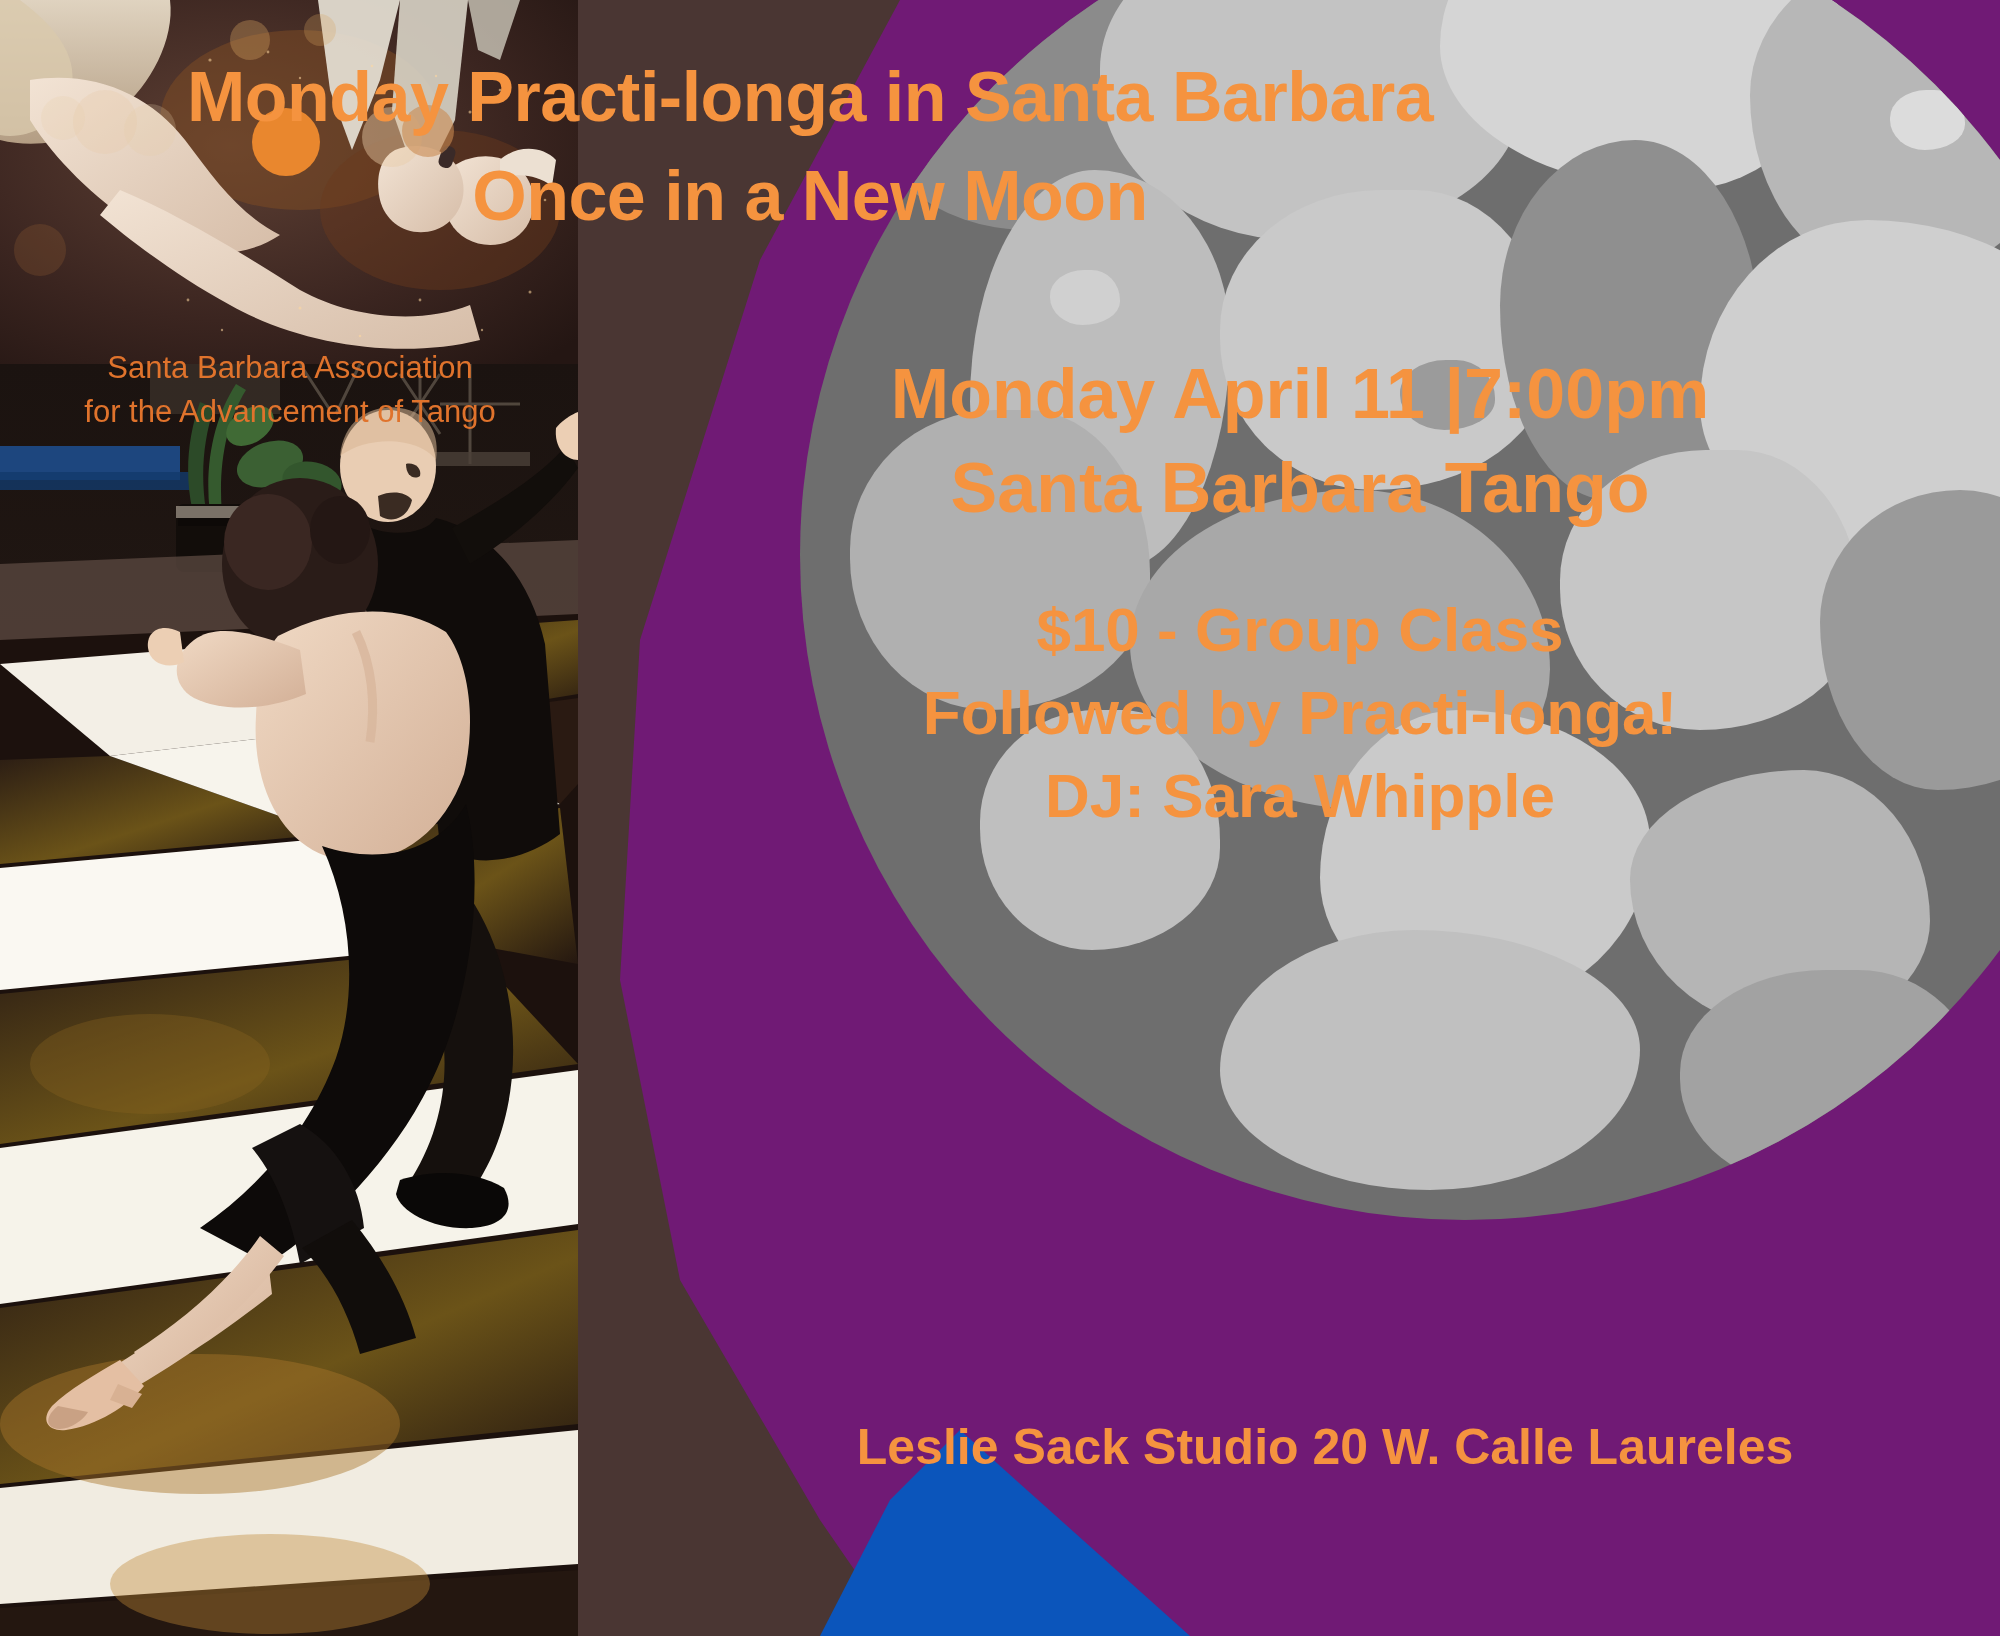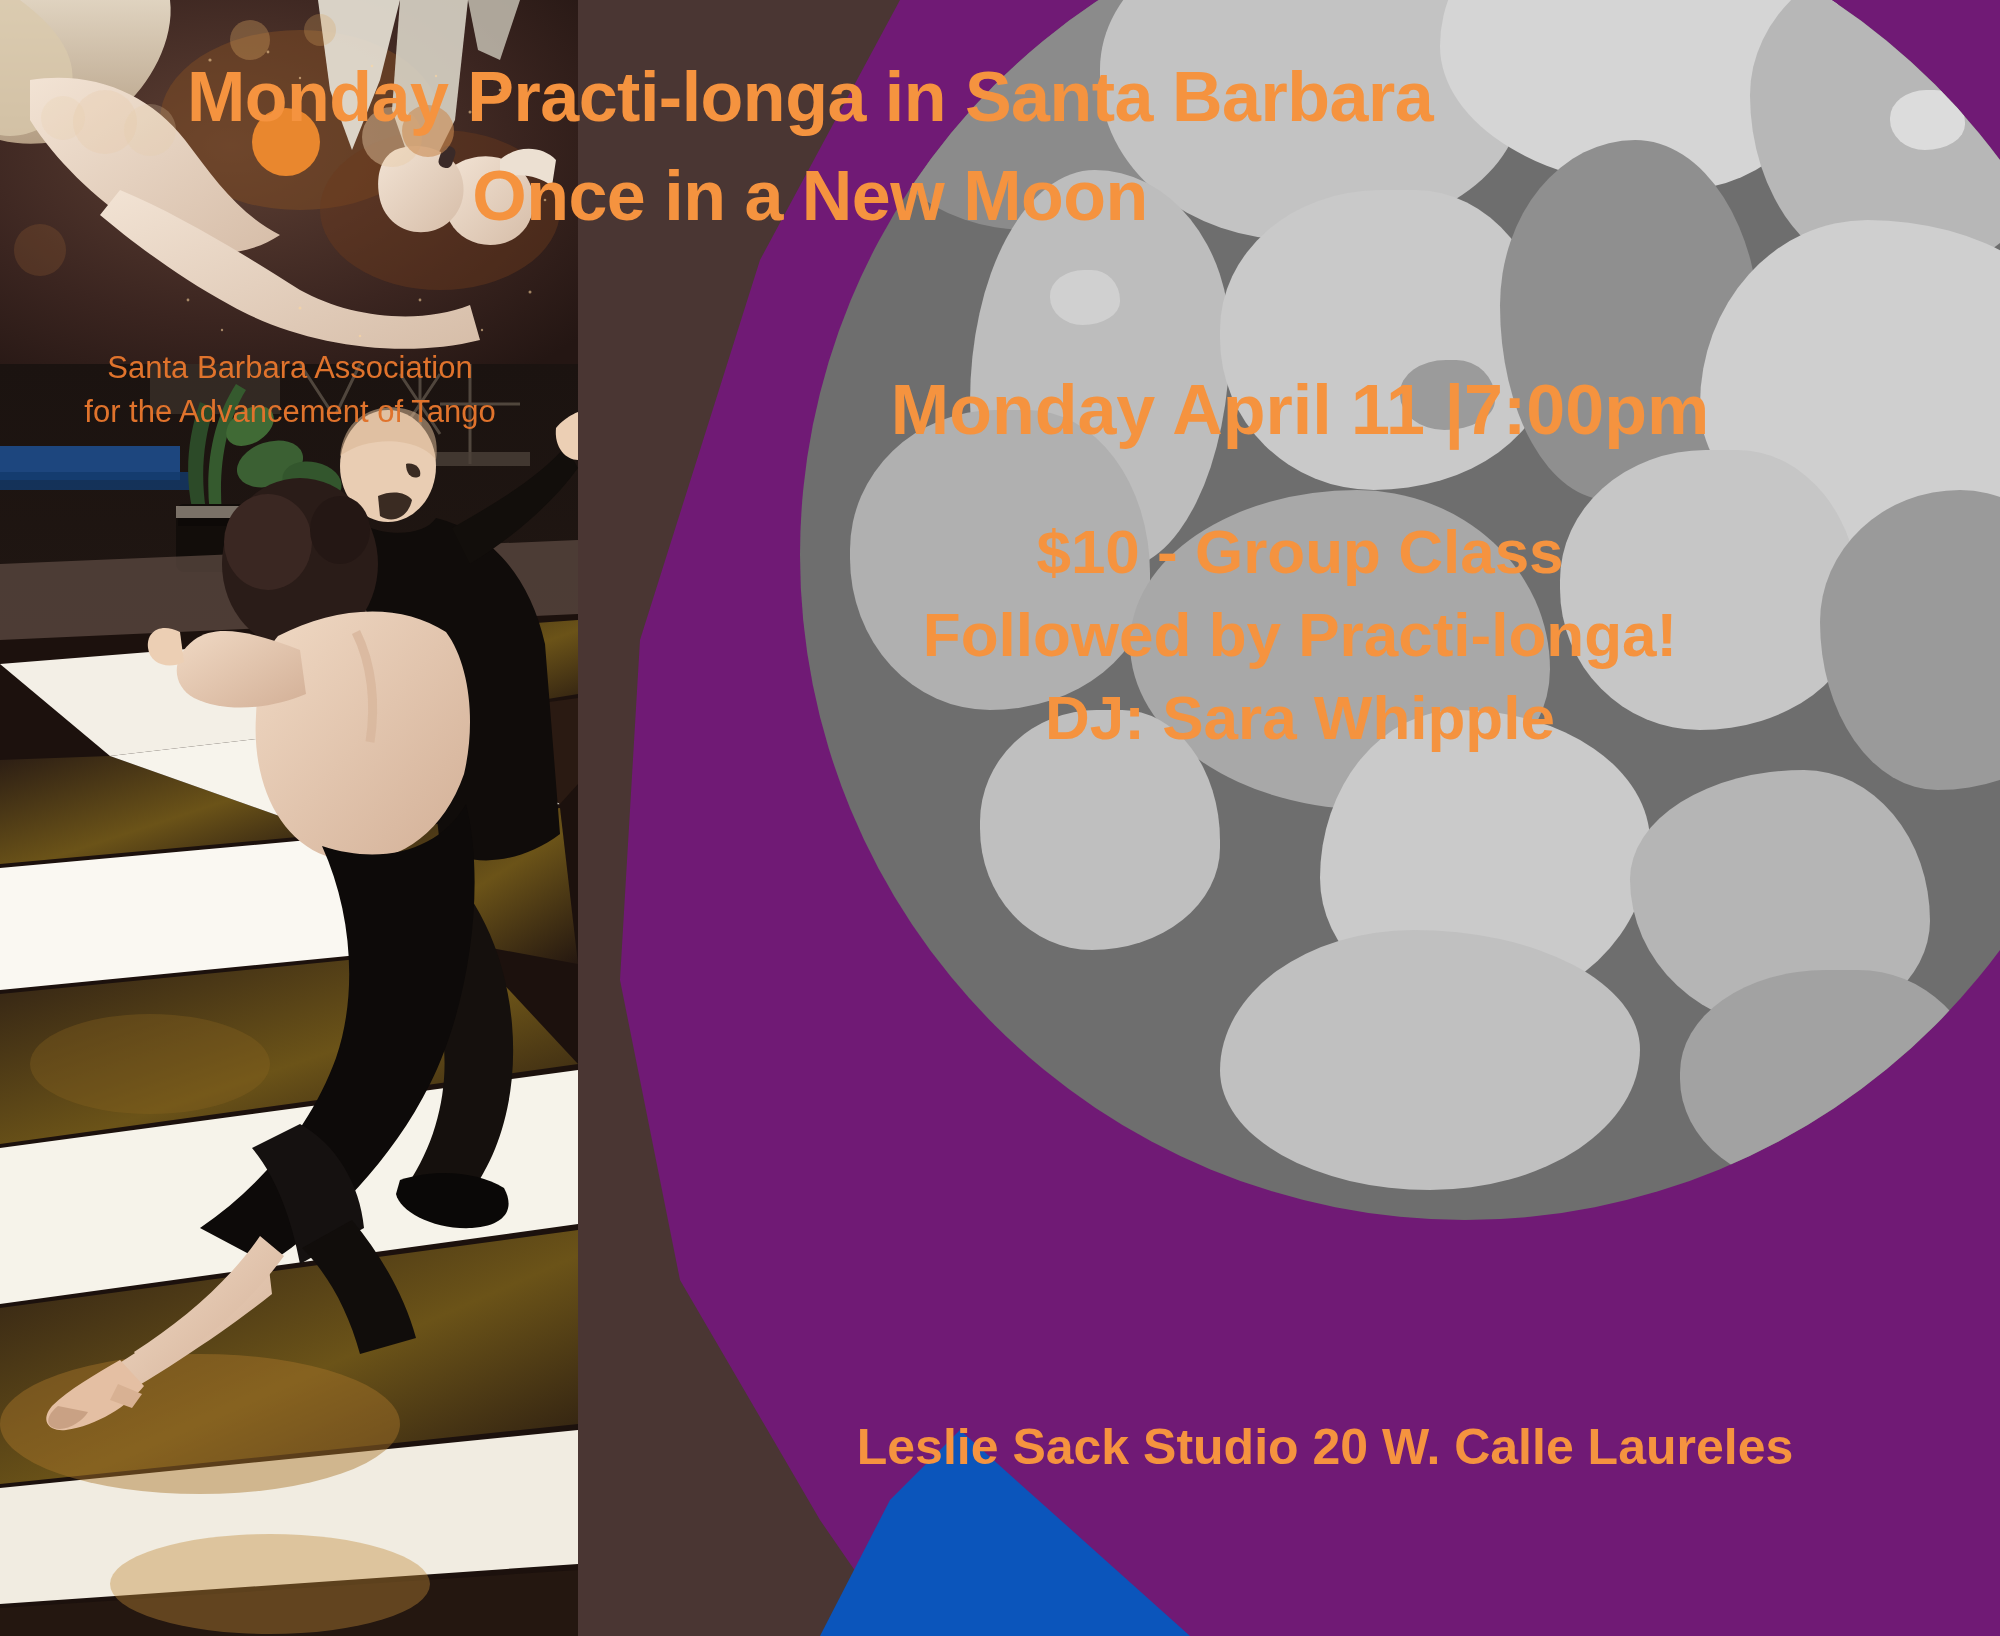--- a/index.html
+++ b/index.html
@@ -44,21 +44,21 @@
     z-index:40;
   }
   #orgname{
     position:absolute;left:30px;top:346px;width:520px;
     text-align:center;
     font-size:31px;line-height:1.42;font-weight:normal;
     color:#e0732c;
     z-index:40;
   }
   #details{
-    position:absolute;left:600px;top:364px;width:1400px;
+    position:absolute;left:600px;top:348px;width:1400px;
     text-align:center;
     color:#f5933f;
     z-index:40;
   }
   #details .big{font-size:70px;line-height:1.34;font-weight:bold;}
   #details .gap{height:52px;}
   #details .med{font-size:62px;line-height:1.34;font-weight:bold;}
   #venue{
     position:absolute;left:615px;top:1418px;width:1420px;
     text-align:center;
@@ -289,20 +289,21 @@
     <div>Once in a  New Moon</div>
   </div>
 
   <div id="orgname">
     <div>Santa Barbara Association</div>
     <div>for the Advancement of Tango</div>
   </div>
 
   <div id="details">
     <div class="big">Monday April 11 |7:00pm</div>
+    <div class="big">Santa Barbara Tango</div>
     <div class="gap"></div>
     <div class="med">$10 - Group Class</div>
     <div class="med">Followed by Practi-longa!</div>
     <div class="med">DJ: Sara Whipple</div>
   </div>
 
   <div id="venue">Leslie Sack Studio  20 W. Calle Laureles</div>
 
 </div>
 

